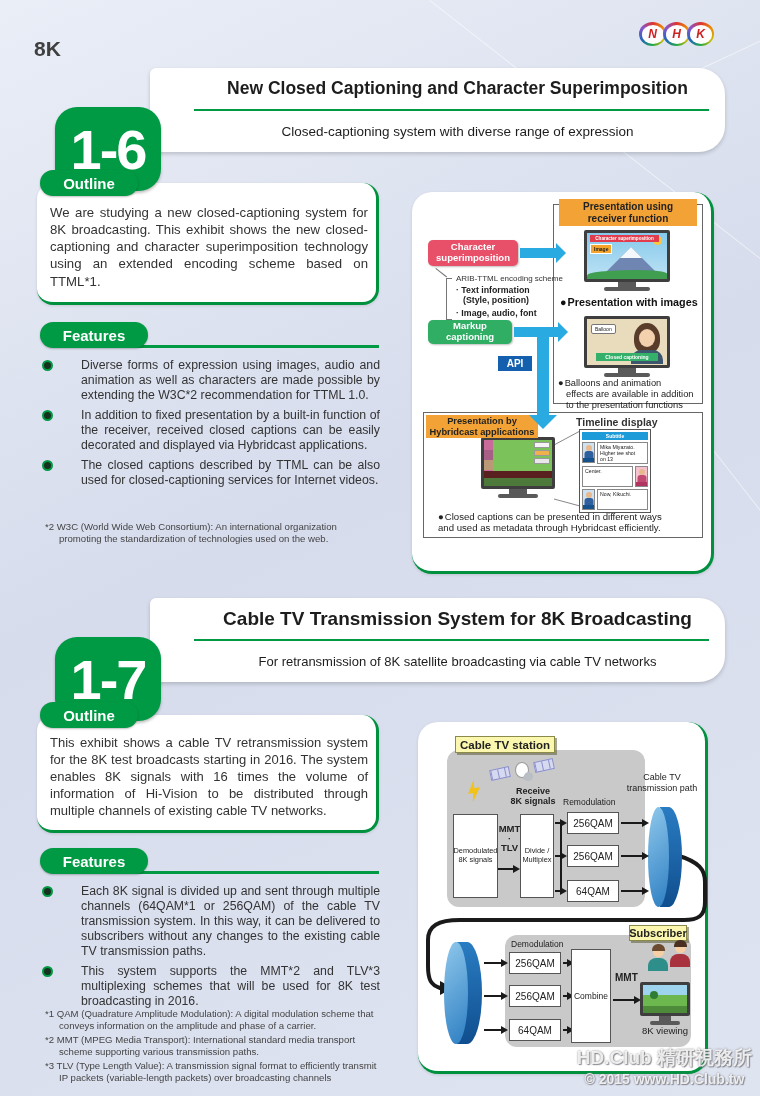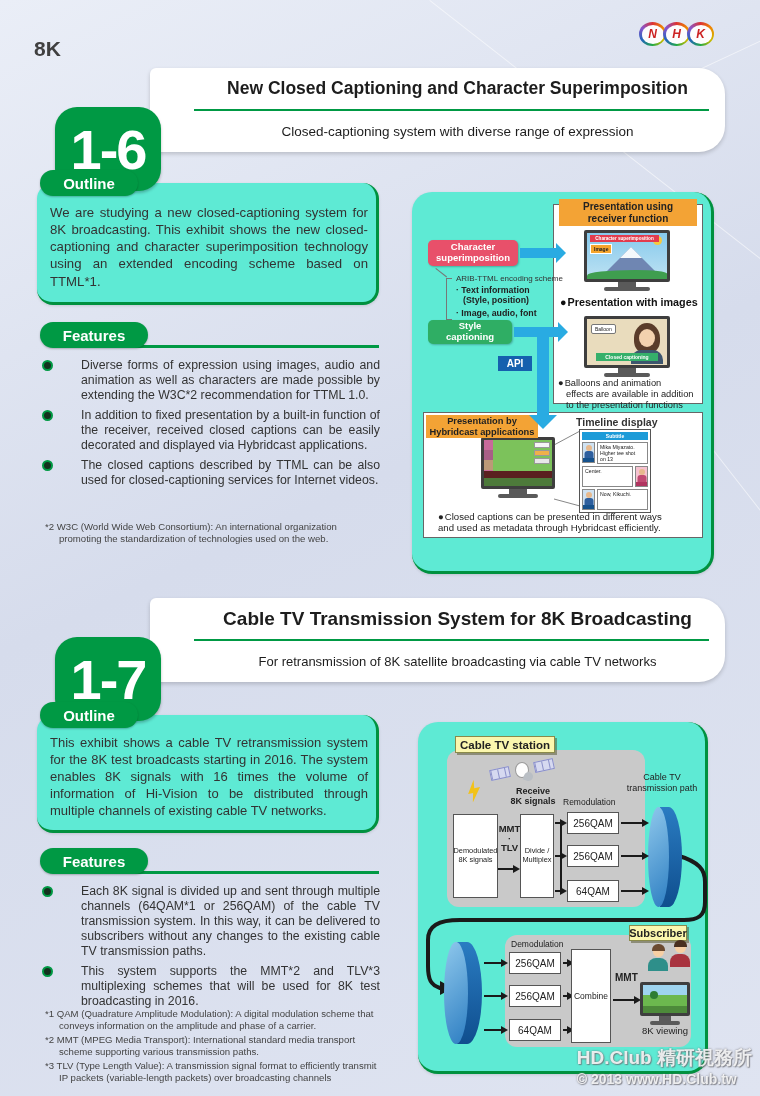--- a/index.html
+++ b/index.html
@@ -14,21 +14,21 @@
   .pre{white-space:pre-line;}
   .bgline{position:absolute;height:1px;background:rgba(255,255,255,.55);transform-origin:0 0;}
   
   .sec-num{background:#009944;border-radius:22px;color:#fff;font-weight:bold;display:flex;align-items:center;justify-content:center;font-size:56px;letter-spacing:-2px;z-index:2;box-shadow:0 2px 3px rgba(0,0,0,.25);margin-top:39px;}
   .banner{background:#fff;border-radius:6px 26px 26px 6px;z-index:1;display:flex;flex-direction:column;box-shadow:0 2px 4px rgba(0,0,0,.18);padding-left:40px;}
   .banner .t{flex:1;display:flex;align-items:center;justify-content:center;font-weight:bold;color:#1d1d1d;white-space:nowrap;}
   .banner .rule{height:2px;background:#009944;margin:0 16px 0 4px;}
   .banner .s{flex:1;display:flex;align-items:center;justify-content:center;color:#1d1d1d;white-space:nowrap;}
   
   .pill{background:#009944;color:#fff;font-weight:bold;font-size:15px;border-radius:15px;display:flex;align-items:center;justify-content:center;z-index:3;box-shadow:0 1px 2px rgba(0,0,0,.25);}
-  .wpanel{background:#5eead4;border-radius:16px;border-right:3px solid #00913f;border-bottom:3px solid #00913f;box-shadow:0 1px 3px rgba(0,0,0,.12);}
+  .wpanel{background:#ffffff;border-radius:16px;border-right:3px solid #00913f;border-bottom:3px solid #00913f;box-shadow:0 1px 3px rgba(0,0,0,.12);}
   .body-text{font-size:13.2px;line-height:1.3;color:#333;text-align:justify;}
   .feat-rule{height:3px;background:#009944;z-index:2;}
   .fitem{display:flex;margin-bottom:5px;gap:20px;}
   .fdot{flex:0 0 11px;height:11px;border-radius:50%;border:2.5px solid #009944;background:#14321e;margin:2px 8px 0 0;}
   .ftext{font-size:12.3px;line-height:1.22;color:#333;text-align:justify;}
   .fnotes{font-size:9.6px;line-height:1.2;color:#444;}
   .fnote{padding-left:14px;text-indent:-14px;margin-bottom:3px;}
   
   .dbox{border:1.5px solid #666;background:#fff;}
   .olabel{background:#f3a335;color:#222;font-weight:bold;text-align:center;line-height:1.15;z-index:2;}
@@ -68,21 +68,21 @@
   
   .cyl .cbody{position:absolute;left:35%;top:0;width:65%;height:100%;background:linear-gradient(180deg,#2a7cc2,#0f4e8e);border-radius:0 60% 60% 0/0 50% 50% 0;}
   .cyl .cface{position:absolute;left:0;top:0;width:62%;height:100%;background:linear-gradient(135deg,#8fc8ec,#2d7ec2);border-radius:50%;}
   
   .person .hd{width:11px;height:11px;border-radius:50%;background:#f6cfa4;margin:0 auto;position:relative;}
   .person .hr{position:absolute;top:-2px;left:-1px;right:-1px;height:7px;border-radius:6px 6px 0 0;}
   .person .bd{width:20px;height:13px;border-radius:8px 8px 0 0;margin-top:1px;}
   
   .egg{width:27px;height:24px;border-radius:50%;background:conic-gradient(#d33,#e80,#cb0,#2a4,#26b,#85c,#d33);position:relative;margin-left:-3px;}
   .egg-in{position:absolute;inset:2.5px;background:#fdfdfd;border-radius:50%;display:flex;align-items:center;justify-content:center;font-weight:bold;font-style:italic;color:#c22;font-size:12px;}
-  .wm{color:rgba(255,255,255,.85);text-shadow:0 0 2px rgba(110,110,115,.9),1px 1px 1px rgba(110,110,115,.7);font-weight:bold;text-align:left;z-index:9;}
+  .wm{color:rgba(255,255,255,.85);text-shadow:0 0 2px rgba(110,110,115,.9),1px 1px 1px rgba(110,110,115,.7);font-weight:bold;text-align:center;z-index:9;}
 </style>
 </head>
 <body>
 
 <div class="bgline" style="left:430px;top:0;width:420px;transform:rotate(38deg);"></div>
 <div class="bgline" style="left:590px;top:120px;width:380px;transform:rotate(-25deg);"></div>
 <div class="bgline" style="left:620px;top:330px;width:300px;transform:rotate(52deg);"></div>
 
 <div class="abs" style="left:34px;top:37px;font-size:21px;font-weight:bold;color:#404040;">8K</div>
 
@@ -170,21 +170,21 @@
 
   <div class="abs rtag pre" style="left:16px;top:48px;width:90px;height:26px;">Character
 superimposition</div>
   <div class="abs" style="left:34px;top:86px;width:6px;height:42px;border-left:1px solid #777;border-top:1px solid #777;border-bottom:1px solid #777;"></div>
   <div class="abs" style="left:24px;top:76px;width:14px;height:1px;background:#777;transform:rotate(38deg);transform-origin:0 0;"></div>
   <div class="abs" style="left:24px;top:136px;width:14px;height:1px;background:#777;transform:rotate(-38deg);transform-origin:0 0;"></div>
   <div class="abs smtxt" style="left:44px;top:82px;width:120px;font-size:8px;color:#333;">ARIB-TTML encoding scheme</div>
   <div class="abs smtxt pre" style="left:44px;top:93px;width:110px;font-size:8.8px;font-weight:bold;padding-left:7px;text-indent:-7px;line-height:1.15;">· Text information
 (Style, position)</div>
   <div class="abs smtxt" style="left:44px;top:116px;width:110px;font-size:8.8px;font-weight:bold;">· Image, audio, font</div>
-  <div class="abs gtag pre" style="left:16px;top:128px;width:84px;height:24px;">Style
+  <div class="abs gtag pre" style="left:16px;top:128px;width:84px;height:24px;">Markup
 captioning</div>
 
   <div class="abs harrow" style="left:108px;top:56px;width:36px;"></div>
   <div class="abs harrow" style="left:102px;top:135px;width:44px;"></div>
   <div class="abs varrow" style="left:125px;top:137px;height:86px;"></div>
   <div class="abs blab" style="left:86px;top:164px;width:34px;height:15px;font-size:10px;line-height:15px;">API</div>
 
   <div class="abs dbox" style="left:11px;top:220px;width:280px;height:126px;">
     <svg width="280" height="126" style="position:absolute;inset:0;">
       <line x1="130" y1="32" x2="156" y2="18" stroke="#888" stroke-width="1"></line>
@@ -374,14 +374,14 @@
       <div class="abs" style="left:0;bottom:0;width:100%;height:7px;background:#4d8a3a;"></div>
     </div>
     <div class="stand" style="width:12px;"></div>
     <div class="base" style="width:30px;"></div>
   </div>
   <div class="abs" style="left:216px;top:303px;width:62px;font-size:9.5px;text-align:center;color:#222;z-index:3;">8K viewing</div>
 </div>
 
 <div class="abs wm" style="right:8px;top:1045px;">
   <div style="font-size:19px;">HD.Club 精研視務所</div>
-  <div style="font-size:14px;">© 2013  www.HD.Club.tw</div>
+  <div style="font-size:14px;">© 2015  www.HD.Club.tw</div>
 </div>
 
 </body></html>

